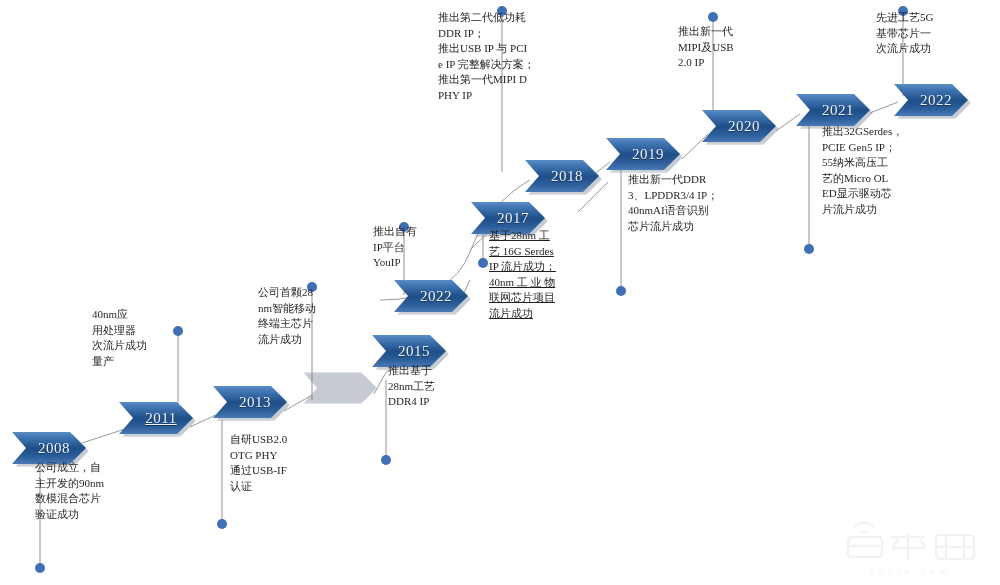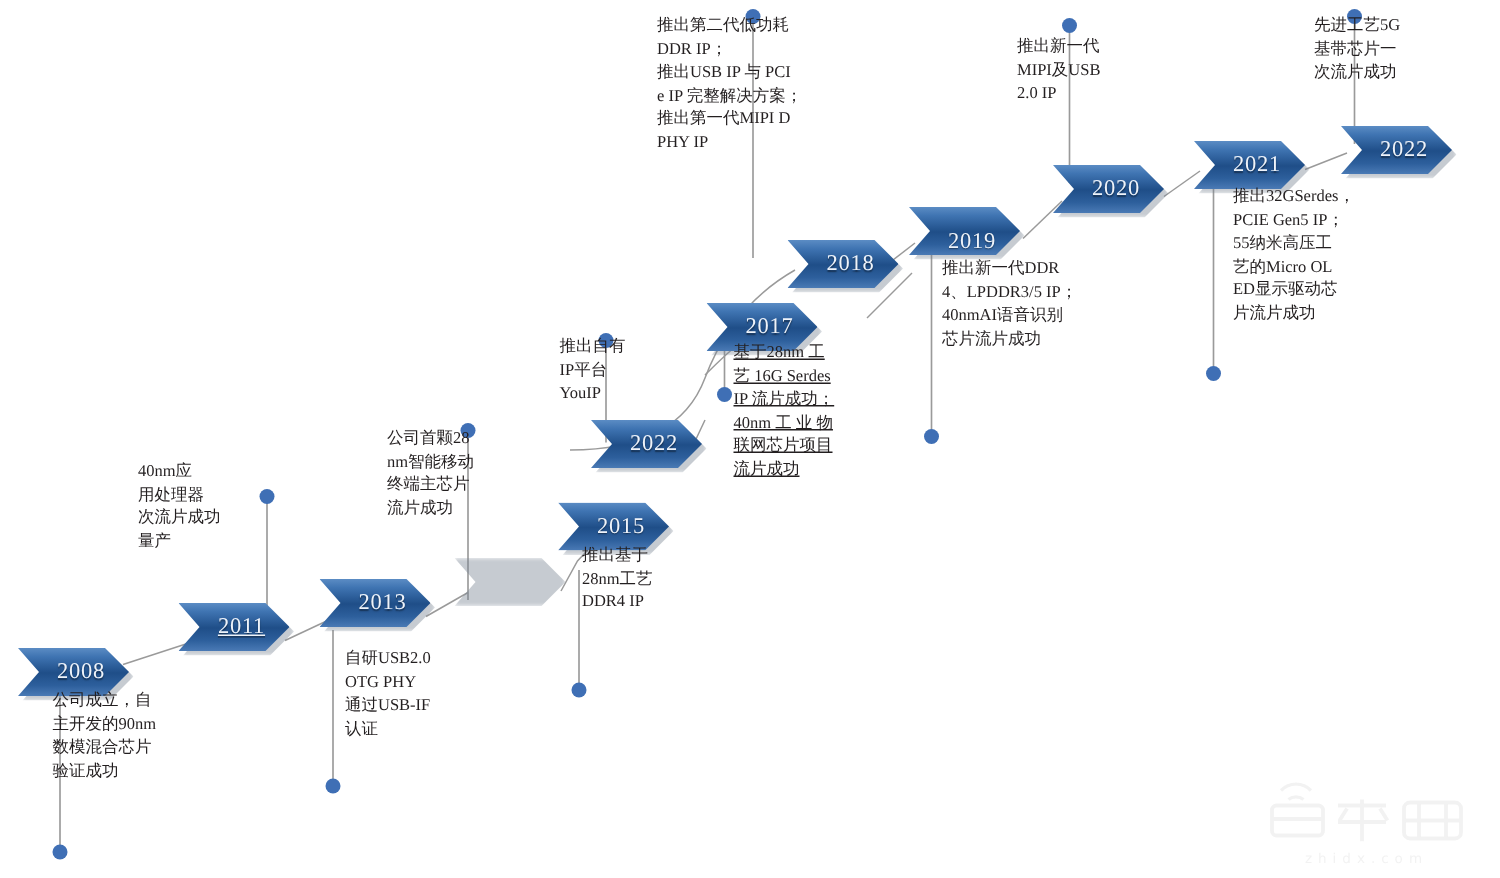--- a/index.html
+++ b/index.html
@@ -197,25 +197,25 @@
     <span class="ylabel">2018</span>
   </div>
   <div class="note" style="left:438px;top:10px;width:166px;">推出第二代低功耗
 DDR IP；
 推出USB IP 与 PCI
 e IP  完整解决方案；
 推出第一代MIPI D
 PHY IP</div>
 
   <div class="chev-shadow" style="left:609px;top:141px;width:74px;"></div>
-  <div class="chev" style="left:606px;top:138px;width:74px;align-items:flex-end;">
+  <div class="chev" style="left:606px;top:138px;width:74px;">
     <span class="ylabel">2019</span>
   </div>
   <div class="note" style="left:628px;top:172px;width:146px;">推出新一代DDR
-4、LPDDR3/5  IP；
+3、LPDDR3/4  IP；
 40nmAI语音识别
 芯片流片成功</div>
 
   <div class="chev-shadow" style="left:705px;top:113px;width:74px;"></div>
   <div class="chev" style="left:702px;top:110px;width:74px;">
     <span class="ylabel">2020</span>
   </div>
   <div class="note" style="left:678px;top:24px;width:110px;">推出新一代
 MIPI及USB
 2.0 IP</div>

